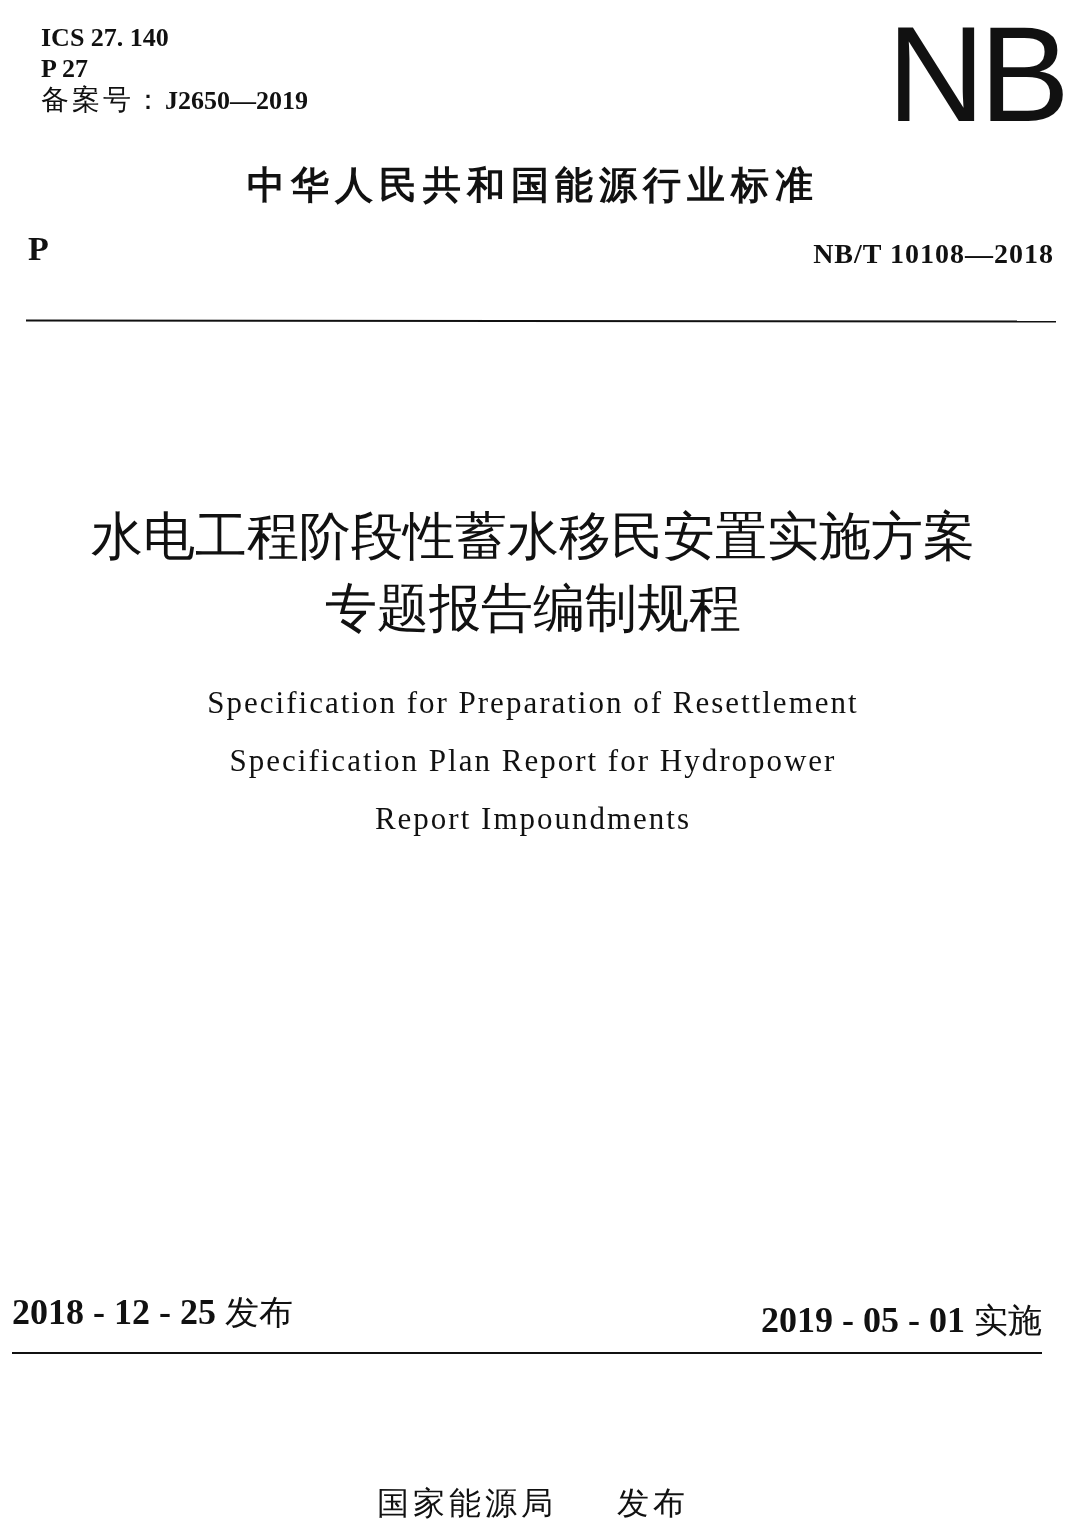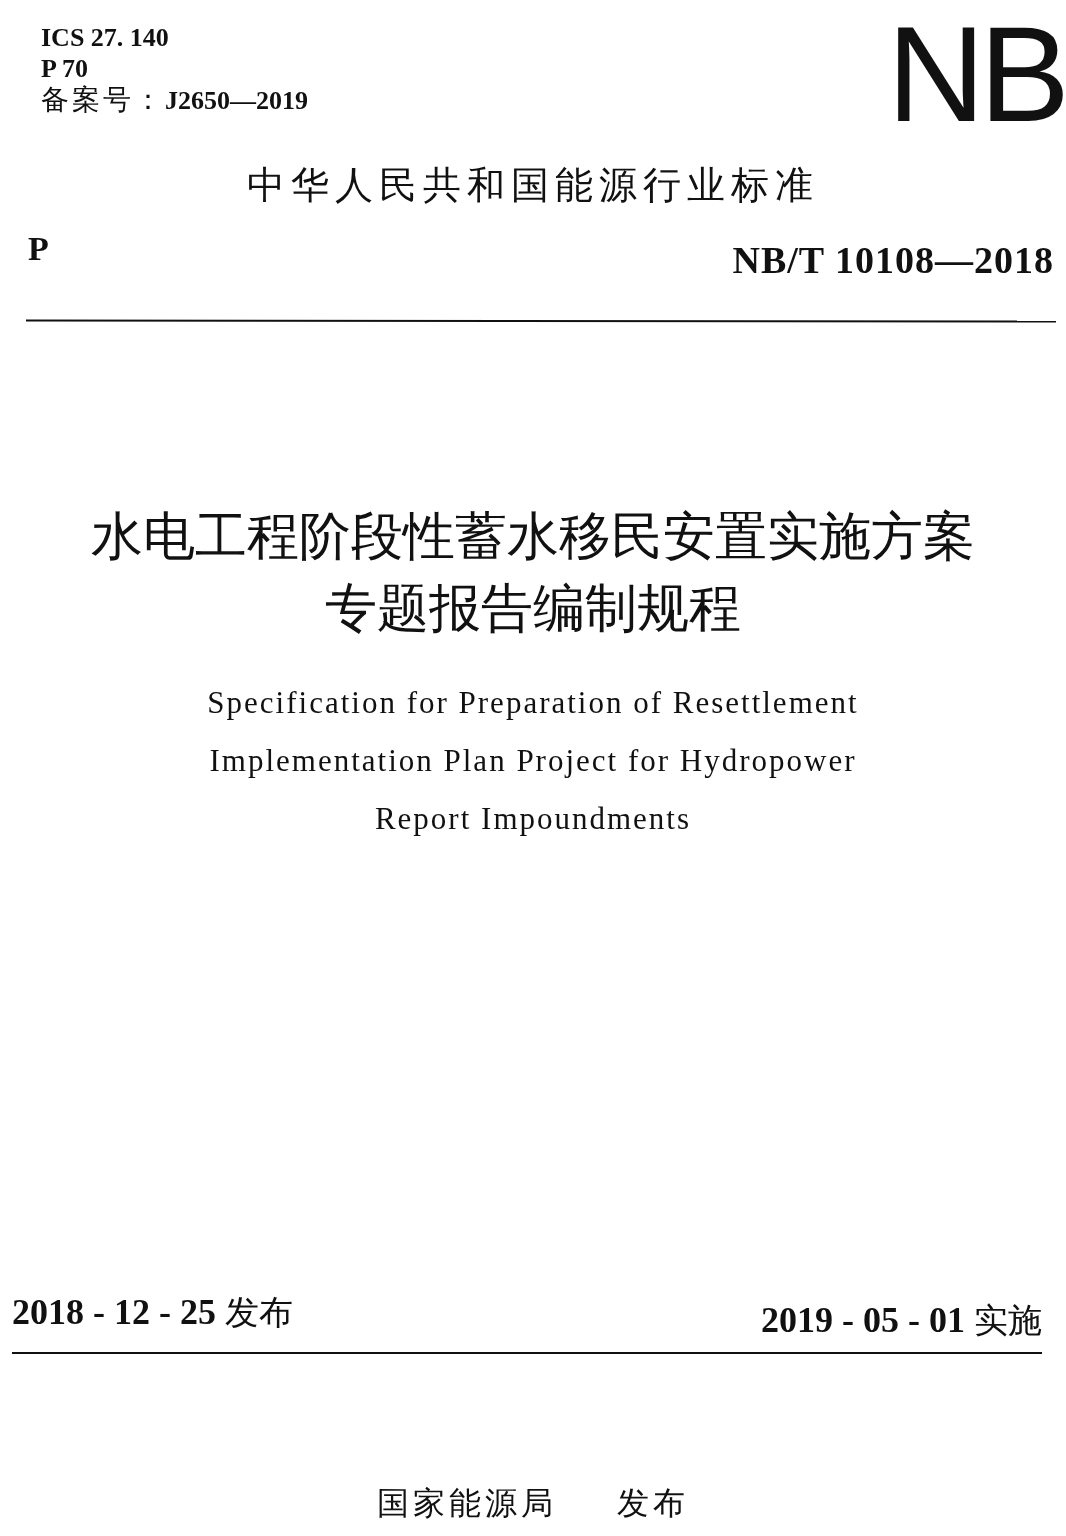--- a/index.html
+++ b/index.html
@@ -8,65 +8,65 @@
     .serif-bold { font-family:"Liberation Serif","DejaVu Serif",serif; font-weight:bold; }
     .sans { font-family:"DejaVu Sans","Liberation Sans",sans-serif; }
     .serif { font-family:"Liberation Serif","DejaVu Serif",serif; }
 
     .meta { left:41px; top:22px; font-size:26px; line-height:31px; }
     .meta div { white-space:nowrap; }
     .meta .cn { font-family:"DejaVu Sans",sans-serif; font-weight:normal; font-size:28px; letter-spacing:3px; }
 
     .logo { right:2px; top:14px; font-family:"Liberation Sans","DejaVu Sans",sans-serif; font-weight:normal; font-size:136px; line-height:120px; letter-spacing:-6px; transform:scaleX(1.0); }
 
-    .industry { left:0; width:1066px; top:160px; text-align:center; font-size:38px; letter-spacing:6px; }
+    .industry { left:0; width:1066px; top:160px; text-align:center; font-size:38px; letter-spacing:6px;font-weight:bold; }
 
     .cls { left:28px; top:230px; font-size:34px; }
-    .stdno { right:12px; top:238px; font-size:38px; letter-spacing:1px; }
+    .stdno { right:12px; top:238px; font-size:28px; letter-spacing:1px; }
 
     .rule-top { left:26px; width:1030px; top:320px; height:0; border-top:2px solid #111; transform:rotate(0.05deg); }
 
     .title-cn { left:0; width:1066px; top:500px; text-align:center; font-size:52px; line-height:72px; font-weight:normal; font-family:"DejaVu Serif","Liberation Serif",serif; }
 
     .title-en { left:0; width:1066px; top:674px; text-align:center; font-size:31px; line-height:58px; letter-spacing:2px; }
 
     .issue { left:12px; top:1290px; font-size:36px; }
     .impl { right:24px; top:1298px; font-size:36px; }
     .issue .cn, .impl .cn { font-family:"DejaVu Sans",sans-serif; font-weight:normal; font-size:34px; }
     .rule-bottom { left:12px; width:1030px; top:1352px; border-top:2px solid #111; }
 
     .publisher { left:0; width:1066px; top:1482px; text-align:center; font-size:32px; letter-spacing:4px; }
     .publisher .gap { display:inline-block; width:60px; }
   </style>
 </head>
 <body>
 
 <div class="abs meta serif-bold">
   <div>ICS 27. 140</div>
-  <div>P 70</div>
+  <div>P 27</div>
   <div><span class="cn">备案号：</span><span>J2650—2019</span></div>
 </div>
 
 <div class="abs logo">NB</div>
 
 <div class="abs industry sans">中华人民共和国能源行业标准</div>
 
 <div class="abs cls serif-bold">P</div>
 <div class="abs stdno serif-bold">NB/T 10108—2018</div>
 
 <div class="abs rule-top"></div>
 
 <div class="abs title-cn">
   <div>水电工程阶段性蓄水移民安置实施方案</div>
   <div>专题报告编制规程</div>
 </div>
 
 <div class="abs title-en serif">
   <div>Specification for Preparation of Resettlement</div>
-  <div>Implementation Plan Project for Hydropower</div>
+  <div>Specification Plan Report for Hydropower</div>
   <div>Report Impoundments</div>
 </div>
 
 <div class="abs issue serif-bold">
   <span>2018 - 12 - 25</span>
   <span class="cn">发布</span>
 </div>
 <div class="abs impl serif-bold">
   <span>2019 - 05 - 01</span>
   <span class="cn">实施</span>

